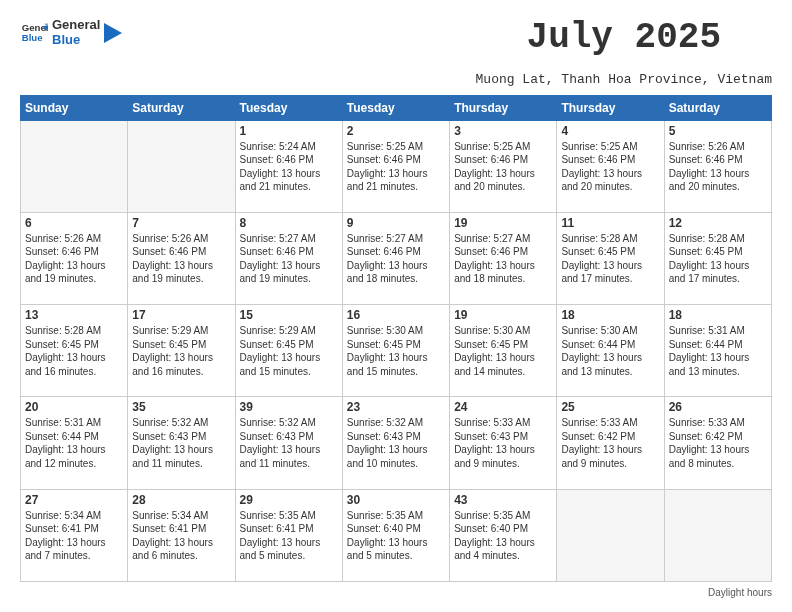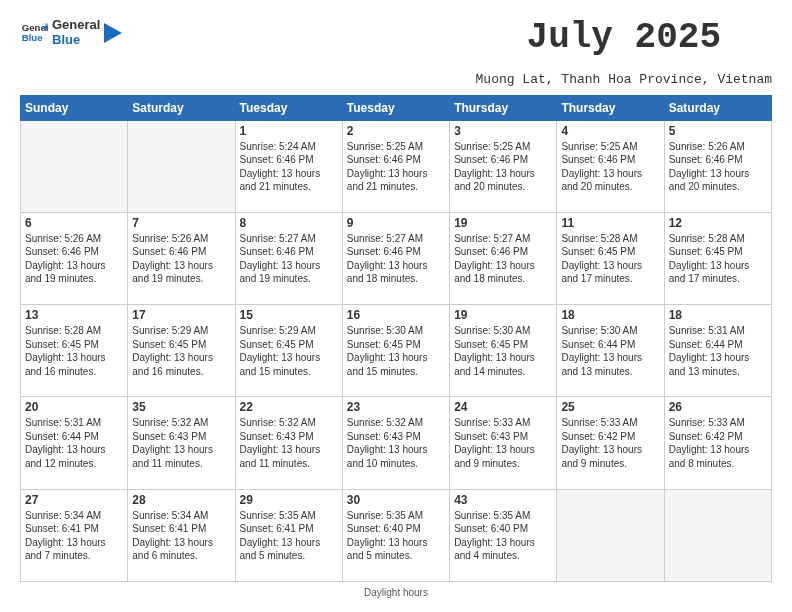--- a/index.html
+++ b/index.html
@@ -84,21 +84,21 @@
     }
     .cell-text {
       font-size: 10px;
       line-height: 1.35;
       color: #333;
     }
     .footer-note {
       font-size: 10px;
       color: #555;
       margin-top: 5px;
-      text-align: center;
+      text-align: right;
     }
   </style>
 </head>
 <body>
 
 <div class="page">
   <div class="header">
     <div class="logo">
       <svg class="logo-icon" viewBox="0 0 32 32">
         <text y="14" x="2" font-size="11" font-weight="bold" fill="#333">General</text>
@@ -262,21 +262,21 @@
 Sunset: 6:44 PM
 Daylight: 13 hours and 12 minutes.</div>
           </td>
           <td>
             <span class="day-num">35</span>
             <div class="cell-text" style="white-space: pre-line;">Sunrise: 5:32 AM
 Sunset: 6:43 PM
 Daylight: 13 hours and 11 minutes.</div>
           </td>
           <td>
-            <span class="day-num">22</span>
+            <span class="day-num">39</span>
             <div class="cell-text" style="white-space: pre-line;">Sunrise: 5:32 AM
 Sunset: 6:43 PM
 Daylight: 13 hours and 11 minutes.</div>
           </td>
           <td>
             <span class="day-num">23</span>
             <div class="cell-text" style="white-space: pre-line;">Sunrise: 5:32 AM
 Sunset: 6:43 PM
 Daylight: 13 hours and 10 minutes.</div>
           </td>

